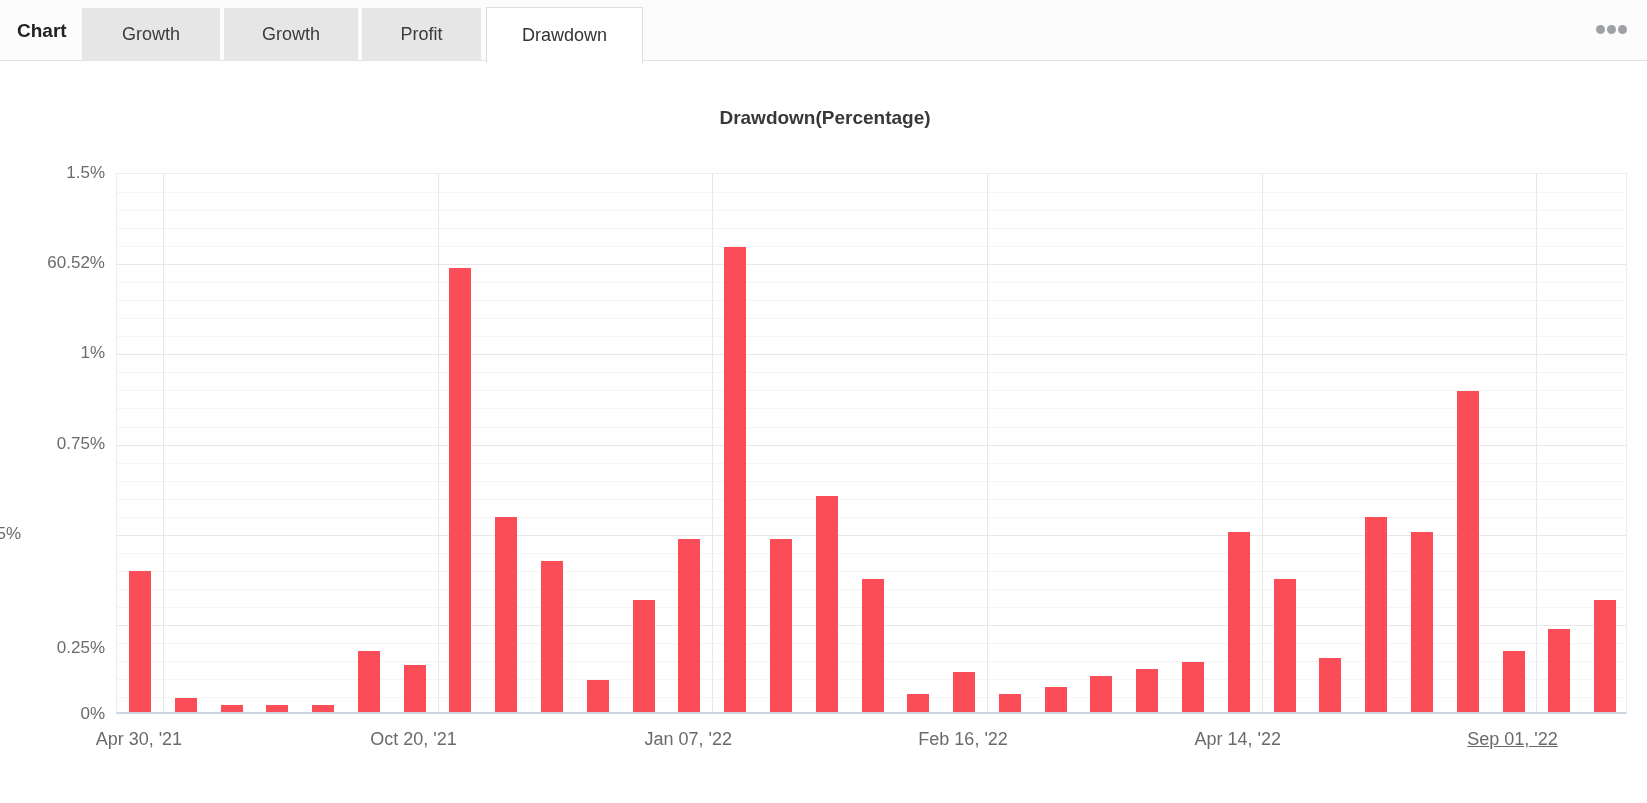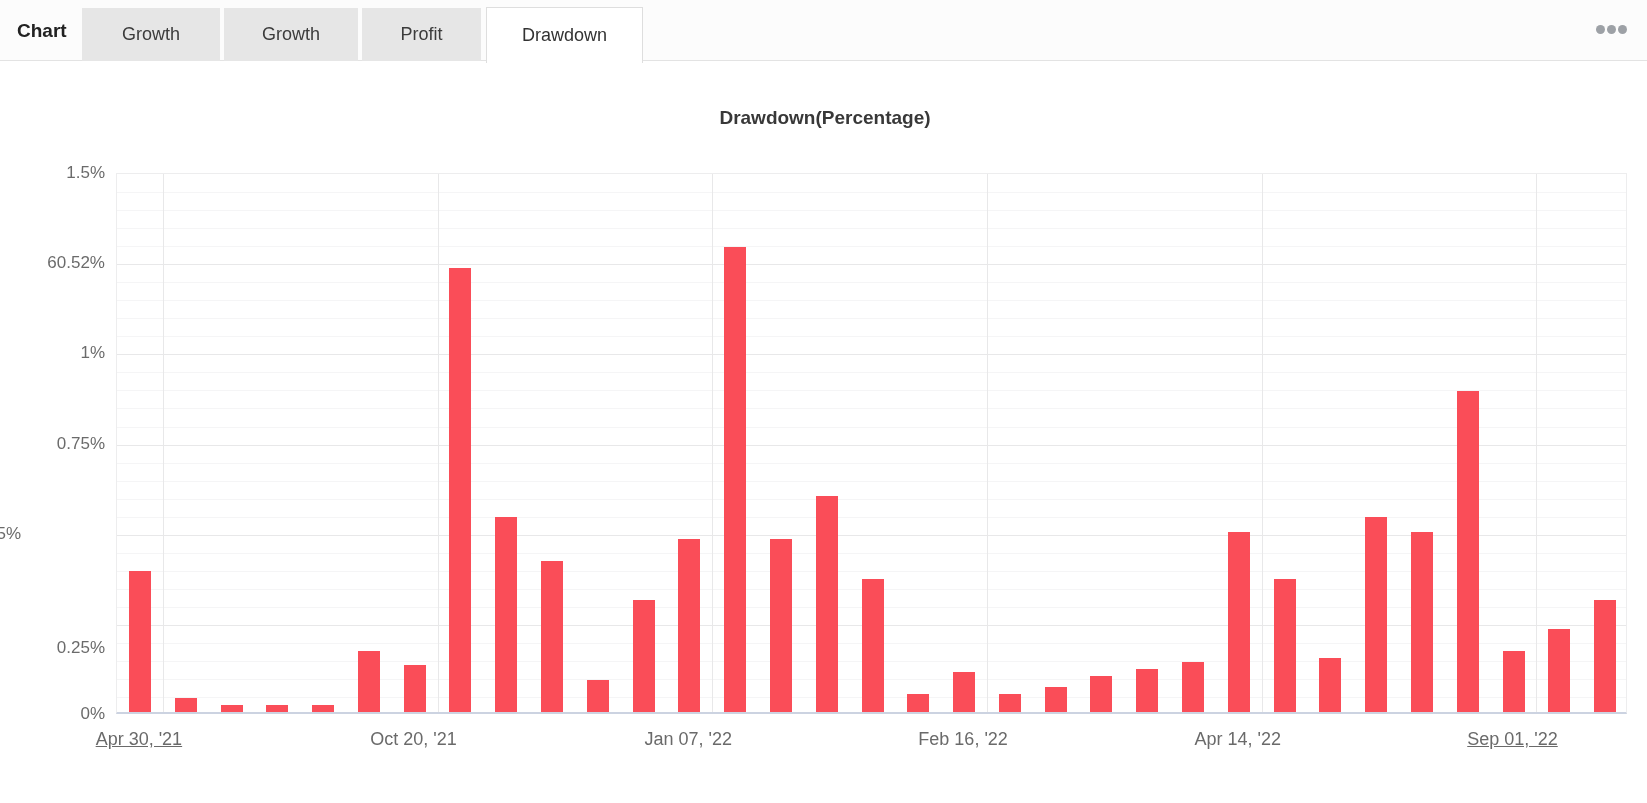--- a/index.html
+++ b/index.html
@@ -138,19 +138,19 @@
     <div class="bar" title="0.31%" style="left: 1477.1px; height: 111.8px; background: rgb(250, 77, 88);"></div>
   </div>
 <div id="axis-labels">
     <div class="ytick" style="position: absolute; top: 173px; right: 1542px;">1.5%</div>
     <div class="ytick" style="position: absolute; top: 263.2px; right: 1542px;">60.52%</div>
     <div class="ytick" style="position: absolute; top: 353.3px; right: 1542px;">1%</div>
     <div class="ytick" style="position: absolute; top: 443.5px; right: 1542px;">0.75%</div>
     <div class="ytick" style="position: absolute; top: 533.7px; right: 1626px;">0.5%</div>
     <div class="ytick" style="position: absolute; top: 623.8px; right: 1542px; margin-top: 24px;">0.25%</div>
     <div class="ytick" style="position: absolute; top: 714px; right: 1542px;">0%</div>
-    <div class="xtick" style="left: 138.9px; text-decoration: underline;">Apr 30, '21</div>
+    <div class="xtick" style="left: 138.9px;">Apr 30, '21</div>
     <div class="xtick" style="left: 413.6px;">Oct 20, '21</div>
     <div class="xtick" style="left: 688.3px;">Jan 07, '22</div>
     <div class="xtick" style="left: 963.1px;">Feb 16, '22</div>
     <div class="xtick" style="left: 1237.8px;">Apr 14, '22</div>
     <div class="xtick" style="left: 1512.5px; text-decoration: underline;">Sep 01, '22</div>
   </div>
 
 </body></html>

